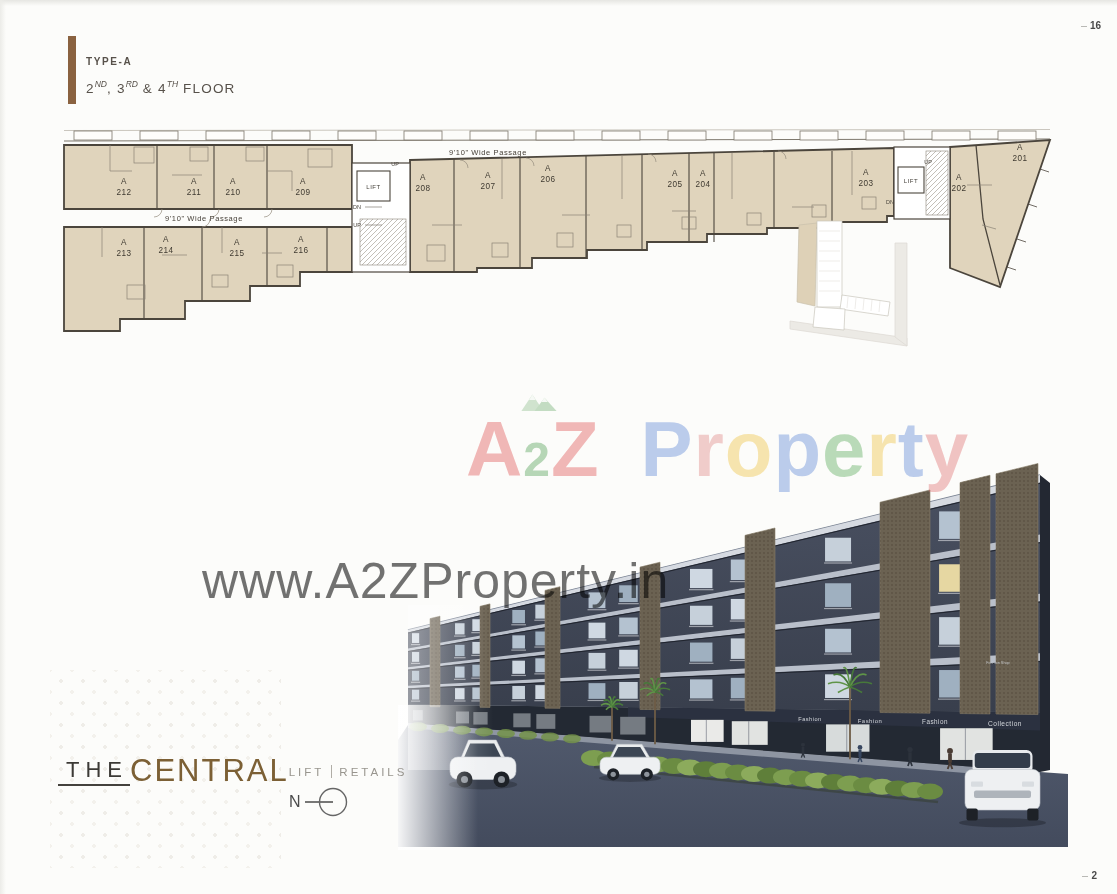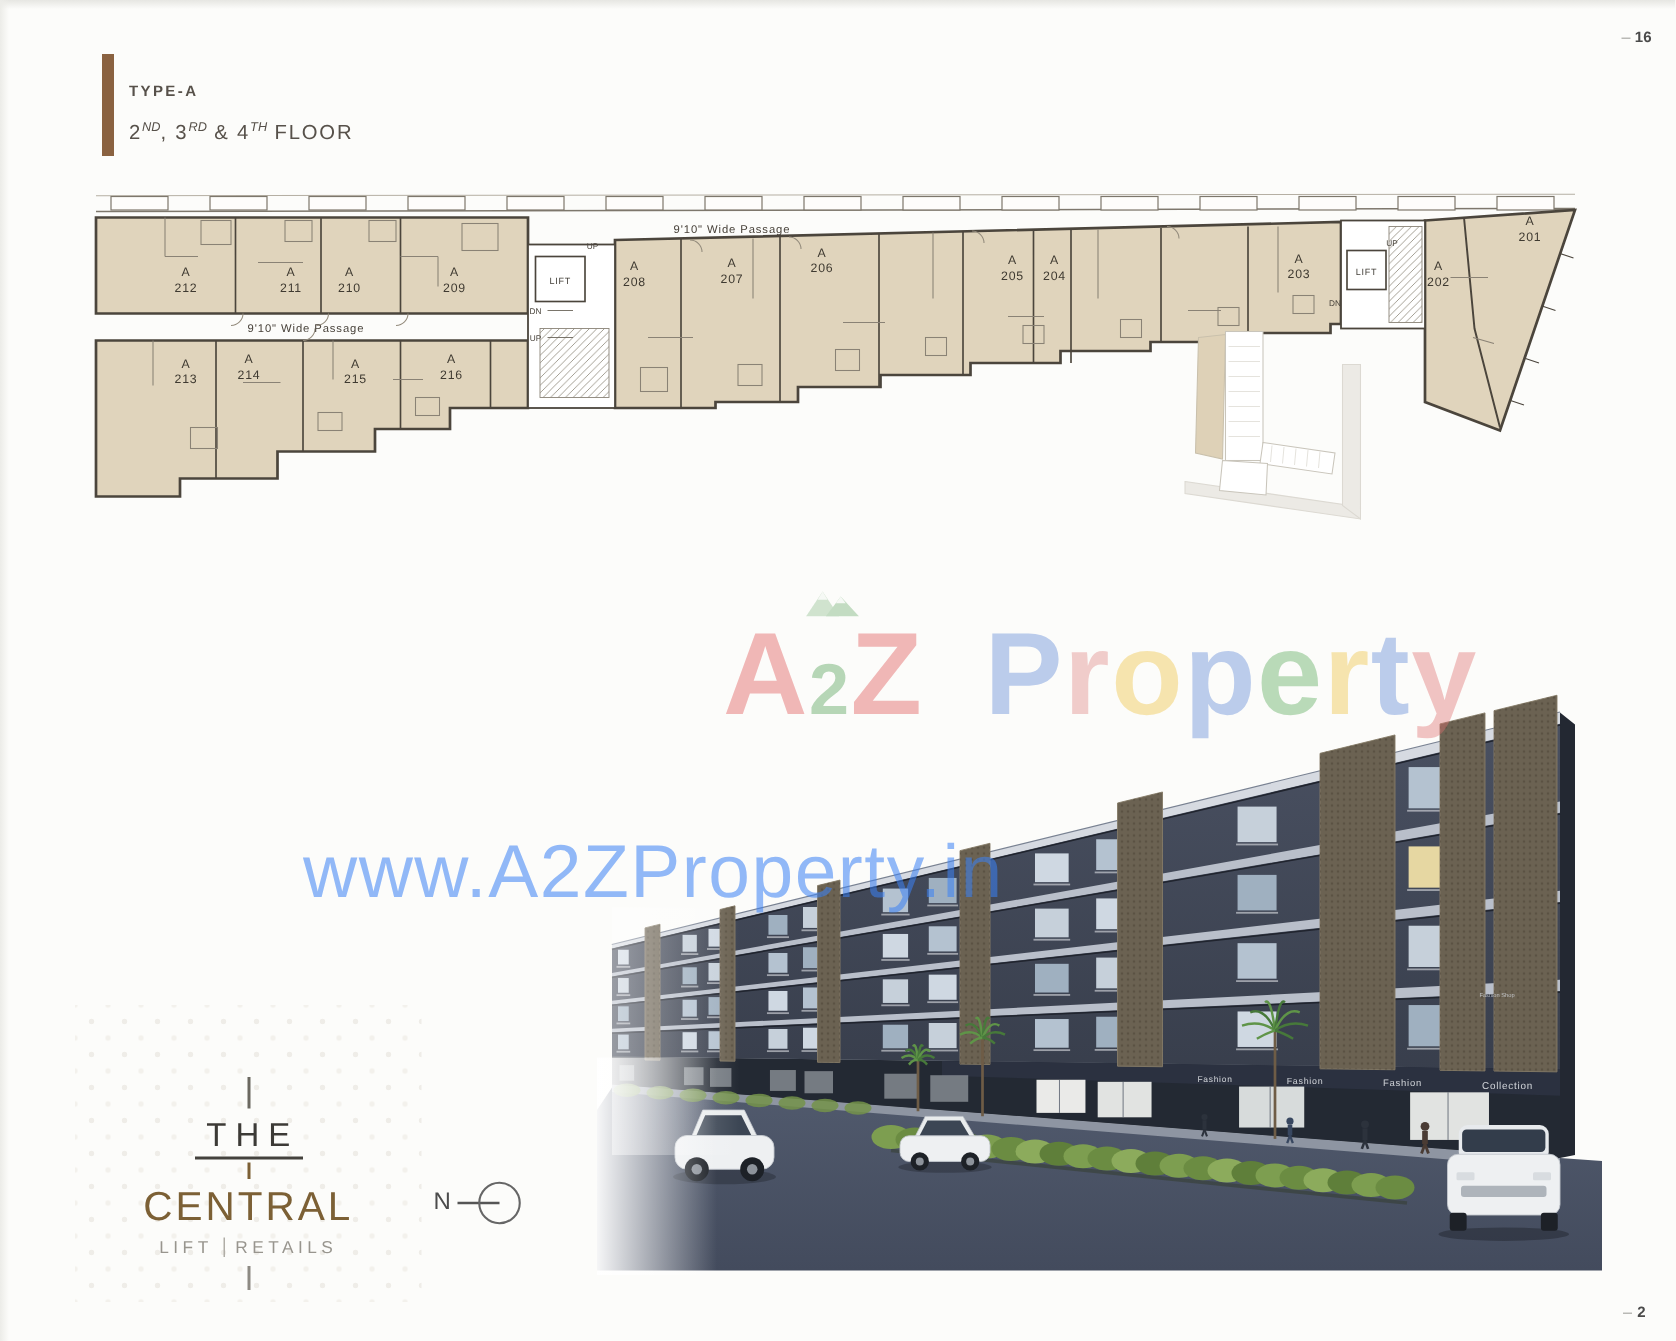--- a/index.html
+++ b/index.html
@@ -12,41 +12,41 @@
     background:linear-gradient(90deg,#ecece8,rgba(255,255,255,0));}
   .accent-bar{position:absolute;left:68px;top:36px;width:8px;height:68px;background:var(--accent,#8a6240);}
   .title{position:absolute;left:86px;top:56px;font-size:10px;font-weight:bold;
     letter-spacing:1.6px;color:var(--hdr,#57514a);}
   .subtitle{position:absolute;left:86px;top:79px;font-size:13.5px;
     letter-spacing:1.2px;color:var(--hdr,#57514a);}
   .subtitle sup{font-size:8.5px;letter-spacing:0;font-style:italic;}
   #planSvg{position:absolute;left:62px;top:125px;width:1000px;height:230px;}
   #renderSvg{position:absolute;left:398px;top:455px;width:670px;height:395px;z-index:1;}
   .unitfill{fill:var(--plan-fill,#e0d4bc);stroke:var(--plan-wall,#4b453c);stroke-width:1.8;}
-  .wm-brand{position:absolute;left:482px;top:404px;font-size:78px;font-weight:bold;
+  .wm-brand{position:absolute;left:466px;top:404px;font-size:78px;font-weight:bold;
     white-space:nowrap;z-index:3;letter-spacing:1px;}
   .wm-sm{font-size:48px;}
   .wm-wrap{position:relative;display:inline-block;}
   .peaks{position:absolute;left:-3px;top:-14px;width:38px;height:22px;}
   .wm-url{position:absolute;left:202px;top:552px;font-size:50px;letter-spacing:1px;
     opacity:.55;z-index:4;white-space:nowrap;}
   .logo{position:absolute;left:58px;top:678px;width:215px;height:182px;z-index:2;
-    display:flex;flex-direction:column;align-items:center;}
+    display:flex;flex-direction:row;align-items:center;}
   .logo::before{content:"";position:absolute;inset:-8px;
     background-image:radial-gradient(circle,#efede8 1.6px,rgba(255,255,255,0) 2.1px),
                      radial-gradient(circle,#f3f1ec 1.6px,rgba(255,255,255,0) 2.1px);
     background-size:22px 22px,22px 22px;background-position:0 0,11px 11px;}
   .logo>*{position:relative;z-index:1;}
   .vtick{width:2px;background:#55524c;}
   .t1{height:24px;margin-top:40px;background:#6b6860;}
   .t2{height:13px;margin-top:2px;background:var(--logo-brown,#7c6035);}
   .t3{height:18px;margin-top:6px;background:#8d8a83;}
   .logo-the{font-size:22px;letter-spacing:6px;color:var(--logo-dark,#3c3a36);
     border-bottom:2px solid #44423d;padding:2px 2px 1px 8px;margin-top:3px;}
-  .logo-central{font-size:27px;letter-spacing:2px;color:var(--logo-brown,#7c6035);margin-top:3px;}
+  .logo-central{font-size:31px;letter-spacing:2px;color:var(--logo-brown,#7c6035);margin-top:3px;}
   .logo-tagline{font-size:11.5px;letter-spacing:3px;color:var(--logo-gray,#98958e);
     margin-top:5px;display:flex;align-items:center;gap:7px;}
   .logo-tagline .sep{width:1px;height:13px;background:#b0ada6;display:inline-block;}
   .north{position:absolute;left:283px;top:779px;width:78px;height:52px;z-index:2;}
   .north .nlabel{position:absolute;left:6px;top:14px;font-size:16px;color:#4c4c4c;}
   .pgnum{position:absolute;font-size:10px;font-weight:bold;color:#4a4a4a;z-index:5;margin-left:39px;}
   .pgnum.top{right:16px;top:20px;}
   .pgnum.bottom{right:20px;top:870px;}
   .pgnum::before{content:"";display:inline-block;width:6px;height:1px;background:#b9b9b5;
     vertical-align:middle;margin-right:3px;}
@@ -194,21 +194,21 @@
         <text x="828" y="79" text-anchor="middle" font-size="5.5" fill="#4a453d">DN</text>
       </g>
   </svg>
 
   <div class="wm-brand" id="wmBrand" style="opacity: 0.4;"><span class="wm-ch" style="color: rgb(224, 82, 82);">A</span><span class="wm-wrap"><svg class="peaks" viewBox="0 0 34 20">
           <polygon points="1,19 11,4 21,19" fill="#8fbf8f"></polygon>
           <polygon points="13,19 22,7 33,19" fill="#6fae6f"></polygon>
           <polygon points="8,9 11,4 14,9" fill="#eef5ee"></polygon>
           <polygon points="19,11 22,7 25,11" fill="#eef5ee"></polygon>
         </svg><span class="wm-ch wm-sm" style="color: rgb(79, 158, 82);">2</span></span><span class="wm-ch" style="color: rgb(224, 82, 82);">Z</span><span class="wm-ch" style="color: rgb(0, 0, 0); padding: 0px 9px;"> </span><span class="wm-ch" style="color: rgb(91, 133, 214);">P</span><span class="wm-ch" style="color: rgb(224, 133, 133);">r</span><span class="wm-ch" style="color: rgb(238, 194, 63);">o</span><span class="wm-ch" style="color: rgb(91, 133, 214);">p</span><span class="wm-ch" style="color: rgb(87, 169, 87);">e</span><span class="wm-ch" style="color: rgb(238, 194, 63);">r</span><span class="wm-ch" style="color: rgb(91, 133, 214);">t</span><span class="wm-ch" style="color: rgb(224, 112, 112);">y</span></div>
-  <div class="wm-url" style="color: #3b82f6;">www.A2ZProperty.in</div>
+  <div class="wm-url" style="color: #000000;">www.A2ZProperty.in</div>
 
   <svg id="renderSvg" viewBox="0 0 670 395">
     <defs>
       <linearGradient id="bldGrad" x1="0" y1="0" x2="0" y2="1">
         <stop offset="0" stop-color="#4a5162"></stop>
           <stop offset="1" stop-color="#343a47"></stop>
       </linearGradient>
       <linearGradient id="roadGrad" x1="0" y1="0" x2="0" y2="1">
         <stop offset="0" stop-color="#515a6d"></stop>
           <stop offset="1" stop-color="#434b5d"></stop>

